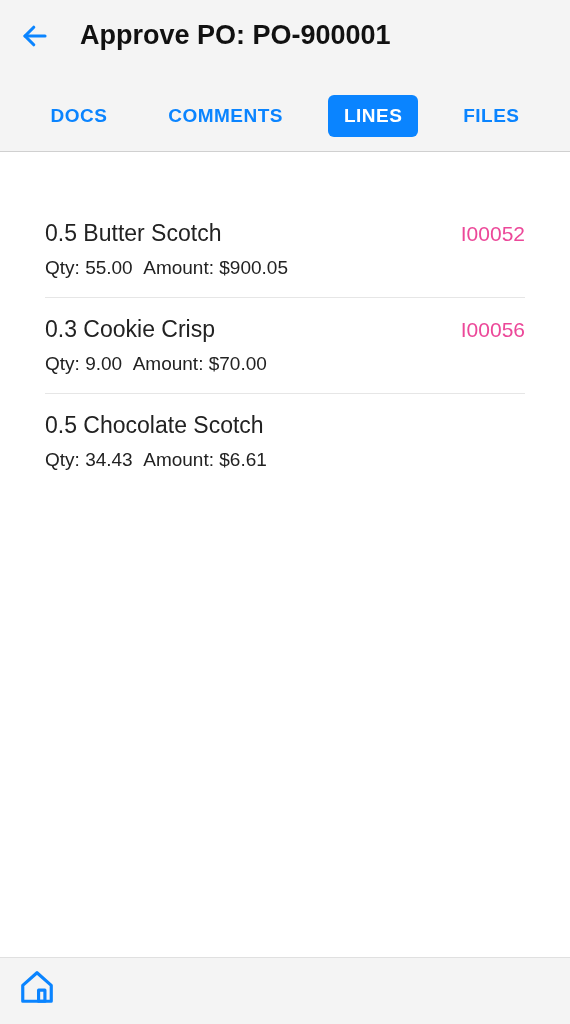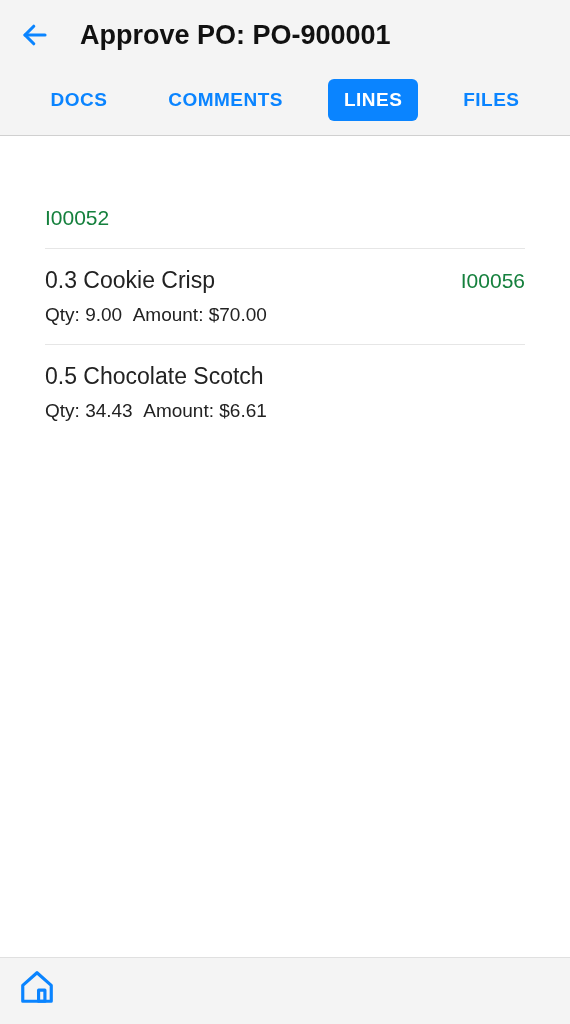--- a/index.html
+++ b/index.html
@@ -13,21 +13,21 @@
       font-family: Arial, Helvetica, sans-serif;
       background: #f4f4f4;
       display: flex;
       flex-direction: column;
       overflow: hidden;
     }
     .header {
       background: #f4f4f4;
       padding: 20px 20px 10px 20px;
       display: flex;
-      align-items: flex-start;
+      align-items: flex-end;
       gap: 30px;
     }
     .back-arrow {
       color: #0a84ff;
       cursor: pointer;
       display: flex;
       align-items: center;
     }
     .back-arrow svg {
       width: 30px;
@@ -51,20 +51,21 @@
       font-weight: bold;
       color: #0a84ff;
       cursor: pointer;
       letter-spacing: 0.5px;
       padding: 10px 16px;
       border-radius: 6px;
     }
     .tab.active {
       background: #0a84ff;
       color: #fff;
+      margin-top: 16px;
     }
     .content {
       flex: 1;
       background: #fff;
       padding: 50px 45px 0 45px;
       overflow-y: auto;
     }
     .line-item {
       padding: 18px 0;
       border-bottom: 1px solid #e6e6e6;
@@ -82,21 +83,21 @@
       font-size: 23px;
       color: #222;
       margin-bottom: 10px;
     }
     .line-detail {
       font-size: 19px;
       color: #222;
     }
     .line-code {
       font-size: 21px;
-      color: #15803d;
+      color: #ec4899;
       padding-top: 2px;
     }
     .footer {
       background: #f4f4f4;
       padding: 10px 18px 14px 18px;
       border-top: 1px solid #e0e0e0;
     }
     .home-icon {
       color: #0a84ff;
       cursor: pointer;
@@ -123,20 +124,26 @@
 <div class="tabs">
   <div class="tab">DOCS</div>
   <div class="tab">COMMENTS</div>
   <div class="tab active">LINES</div>
   <div class="tab">FILES</div>
 </div>
 
 <div class="content">
 
   <div class="line-item">
+    <div class="line-left">
+      <div class="line-title">0.5 Butter Scotch</div>
+      <div class="line-detail">
+        <span>Qty: </span><span>55.00</span>&nbsp;&nbsp;<span>Amount: </span><span>$900.05</span>
+      </div>
+    </div>
     <div class="line-code">I00052</div>
   </div>
 
   <div class="line-item">
     <div class="line-left">
       <div class="line-title">0.3 Cookie Crisp</div>
       <div class="line-detail">
         <span>Qty: </span><span>9.00</span>&nbsp;&nbsp;<span>Amount: </span><span>$70.00</span>
       </div>
     </div>

